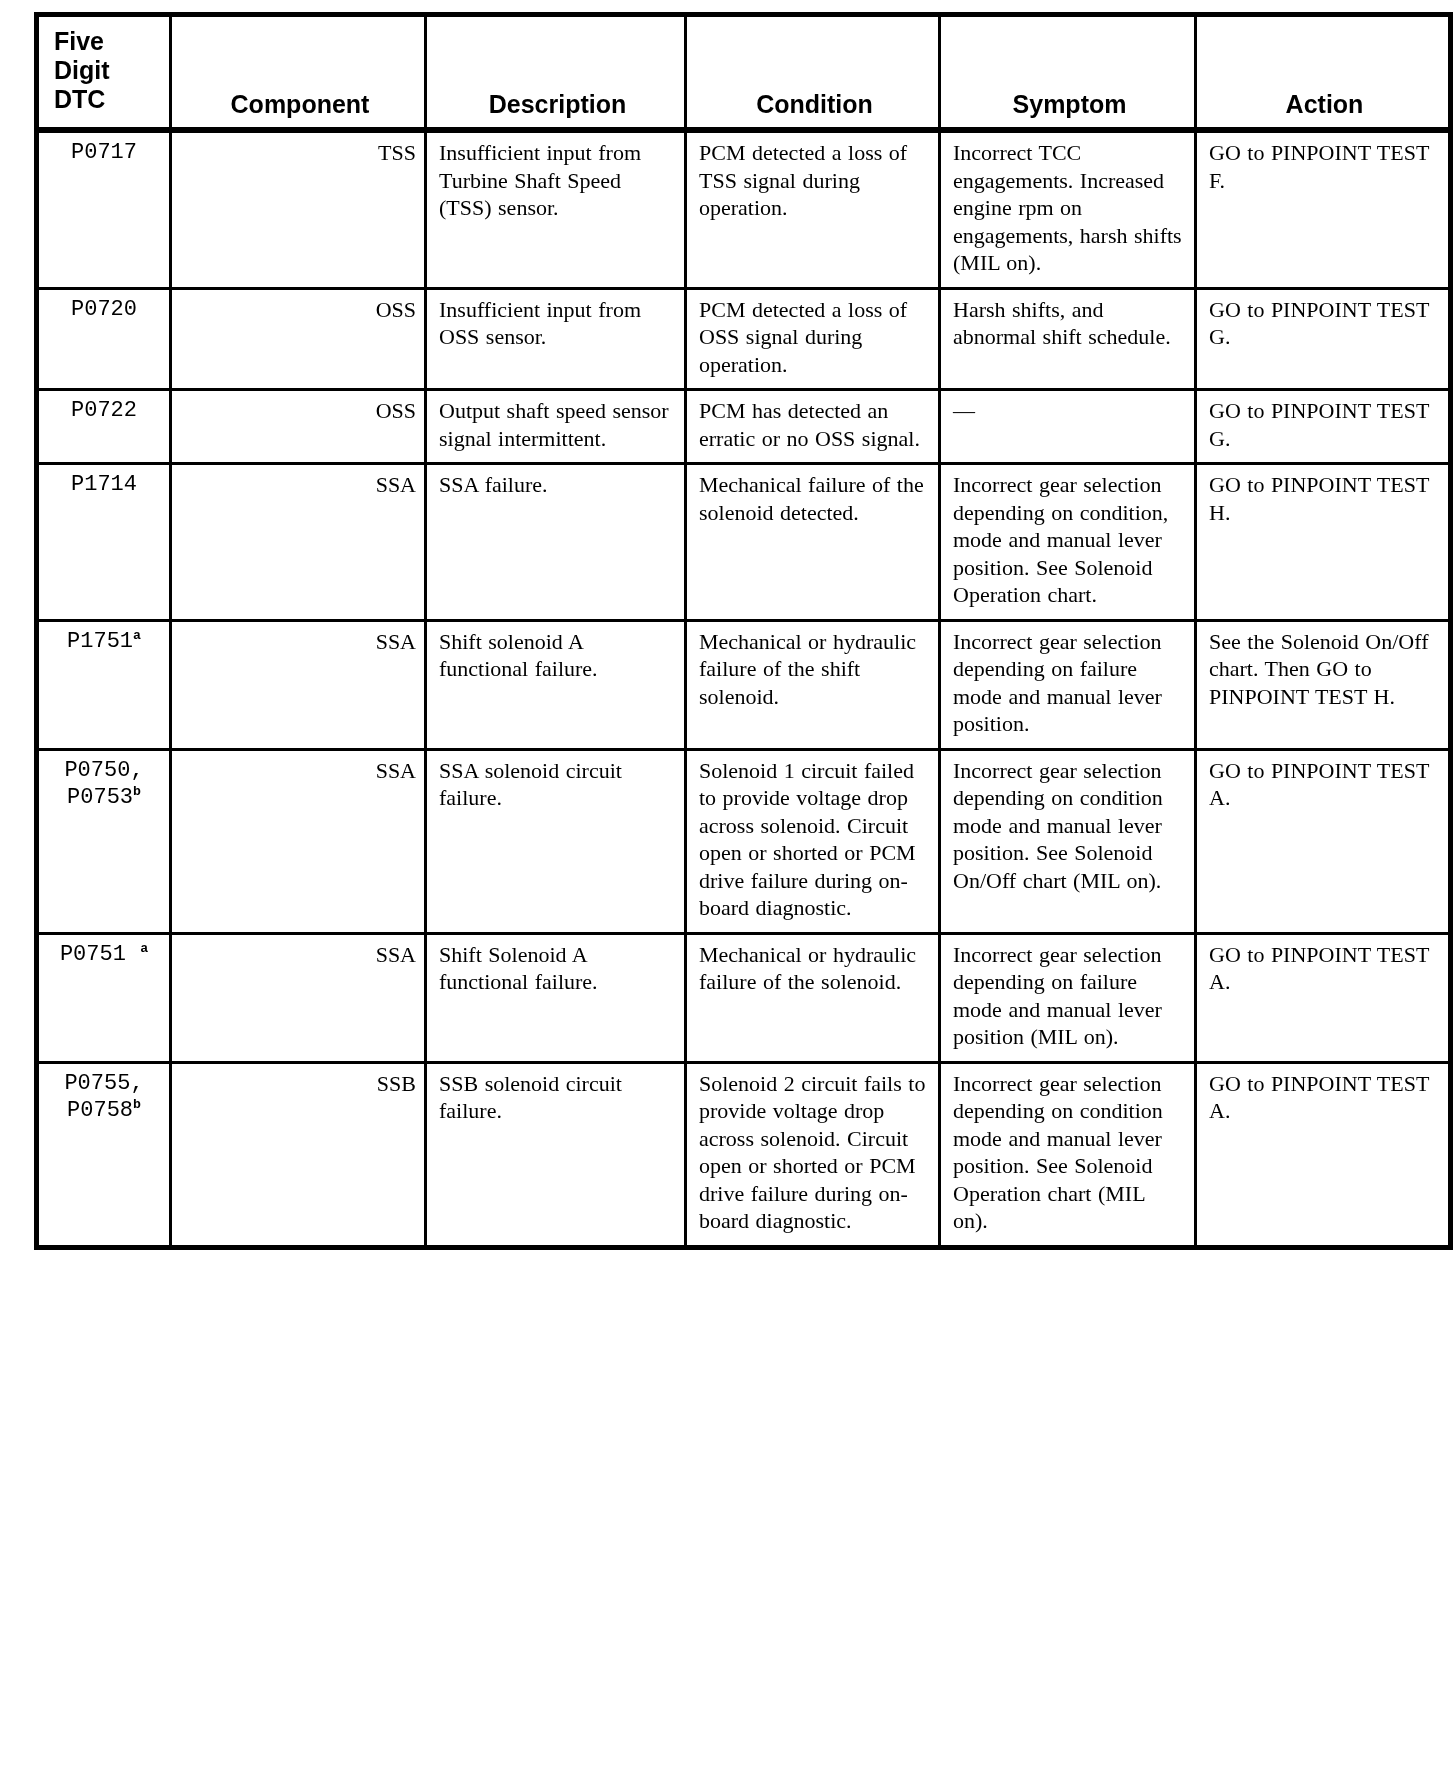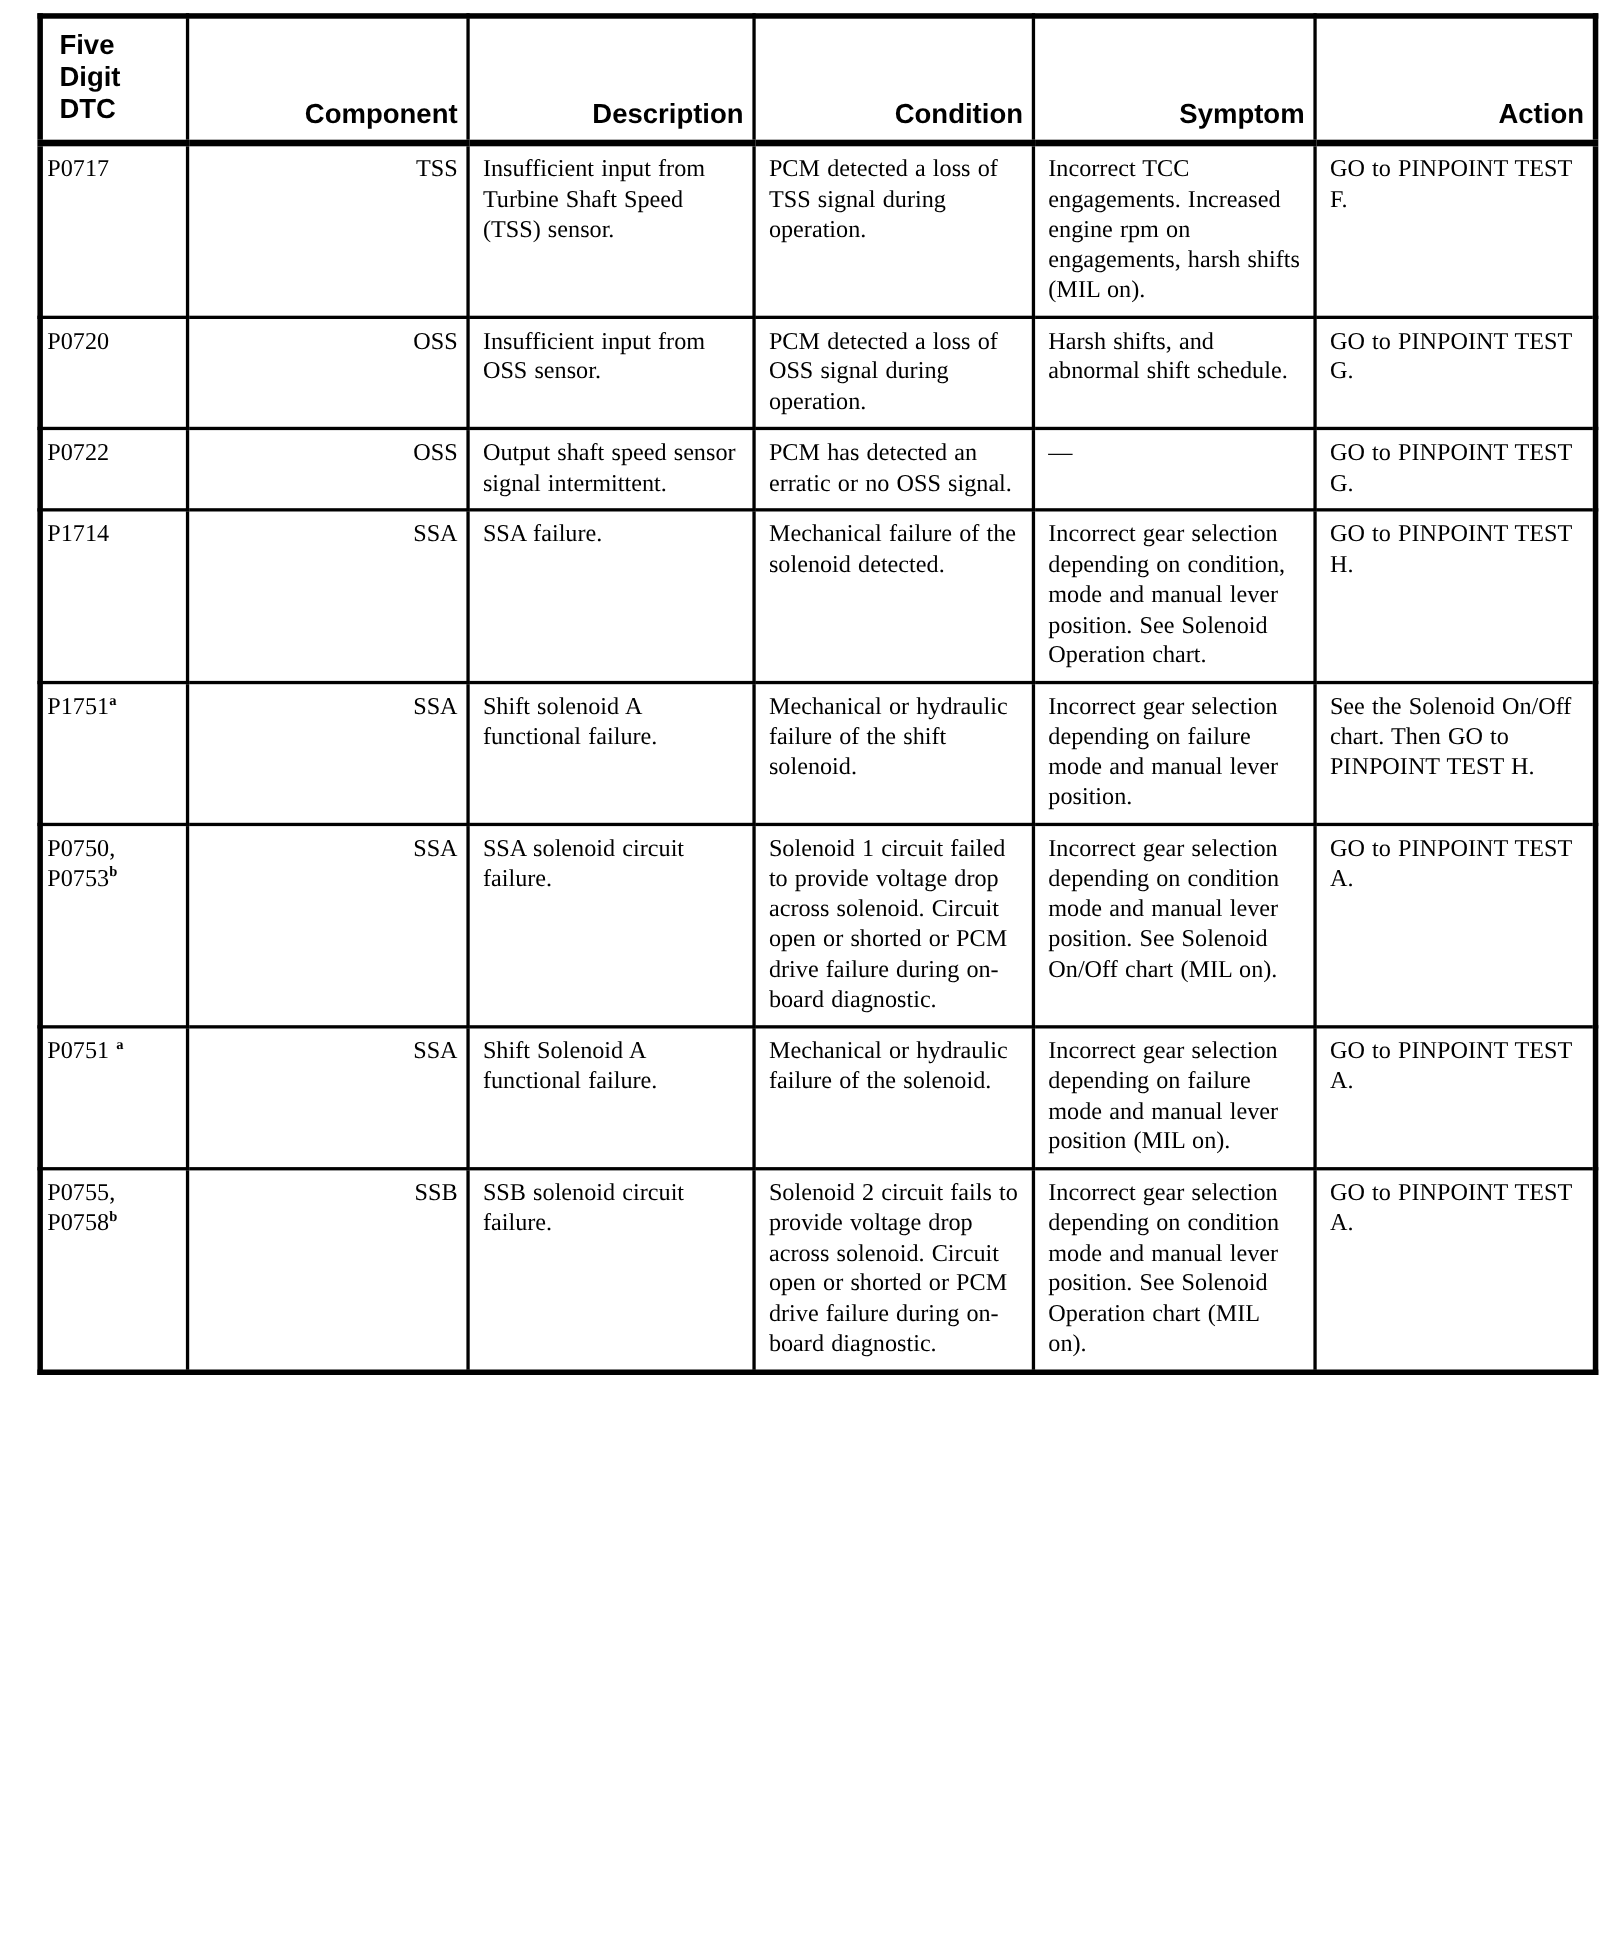--- a/index.html
+++ b/index.html
@@ -32,37 +32,39 @@
     font-size: 22px;
     line-height: 1.25;
     word-spacing: 1px;
     overflow: hidden;
   }
   thead th {
     font-family: "Liberation Sans", sans-serif;
     font-weight: bold;
     font-size: 25px;
     line-height: 1.15;
-    text-align: right;
+    text-align: center;
     vertical-align: bottom;
     white-space: pre-line;
     height: 92px;
     padding-bottom: 8px;
     border-bottom: 6px solid #000;
   }
   thead th.col-dtc {
     text-align: left;
     padding-left: 15px;
     vertical-align: top;
     padding-top: 10px;
   }
   td.cell-dtc {
+    text-align: center;
     padding-left: 4px;
     padding-right: 4px;
     white-space: pre-line;
+    font-family: Liberation Mono, monospace;
   }
   td.cell-component { text-align: right; }
   sup {
     font-size: 0.6em;
     line-height: 0;
     vertical-align: super;
     font-weight: bold;
   }
 </style>
 </head>

